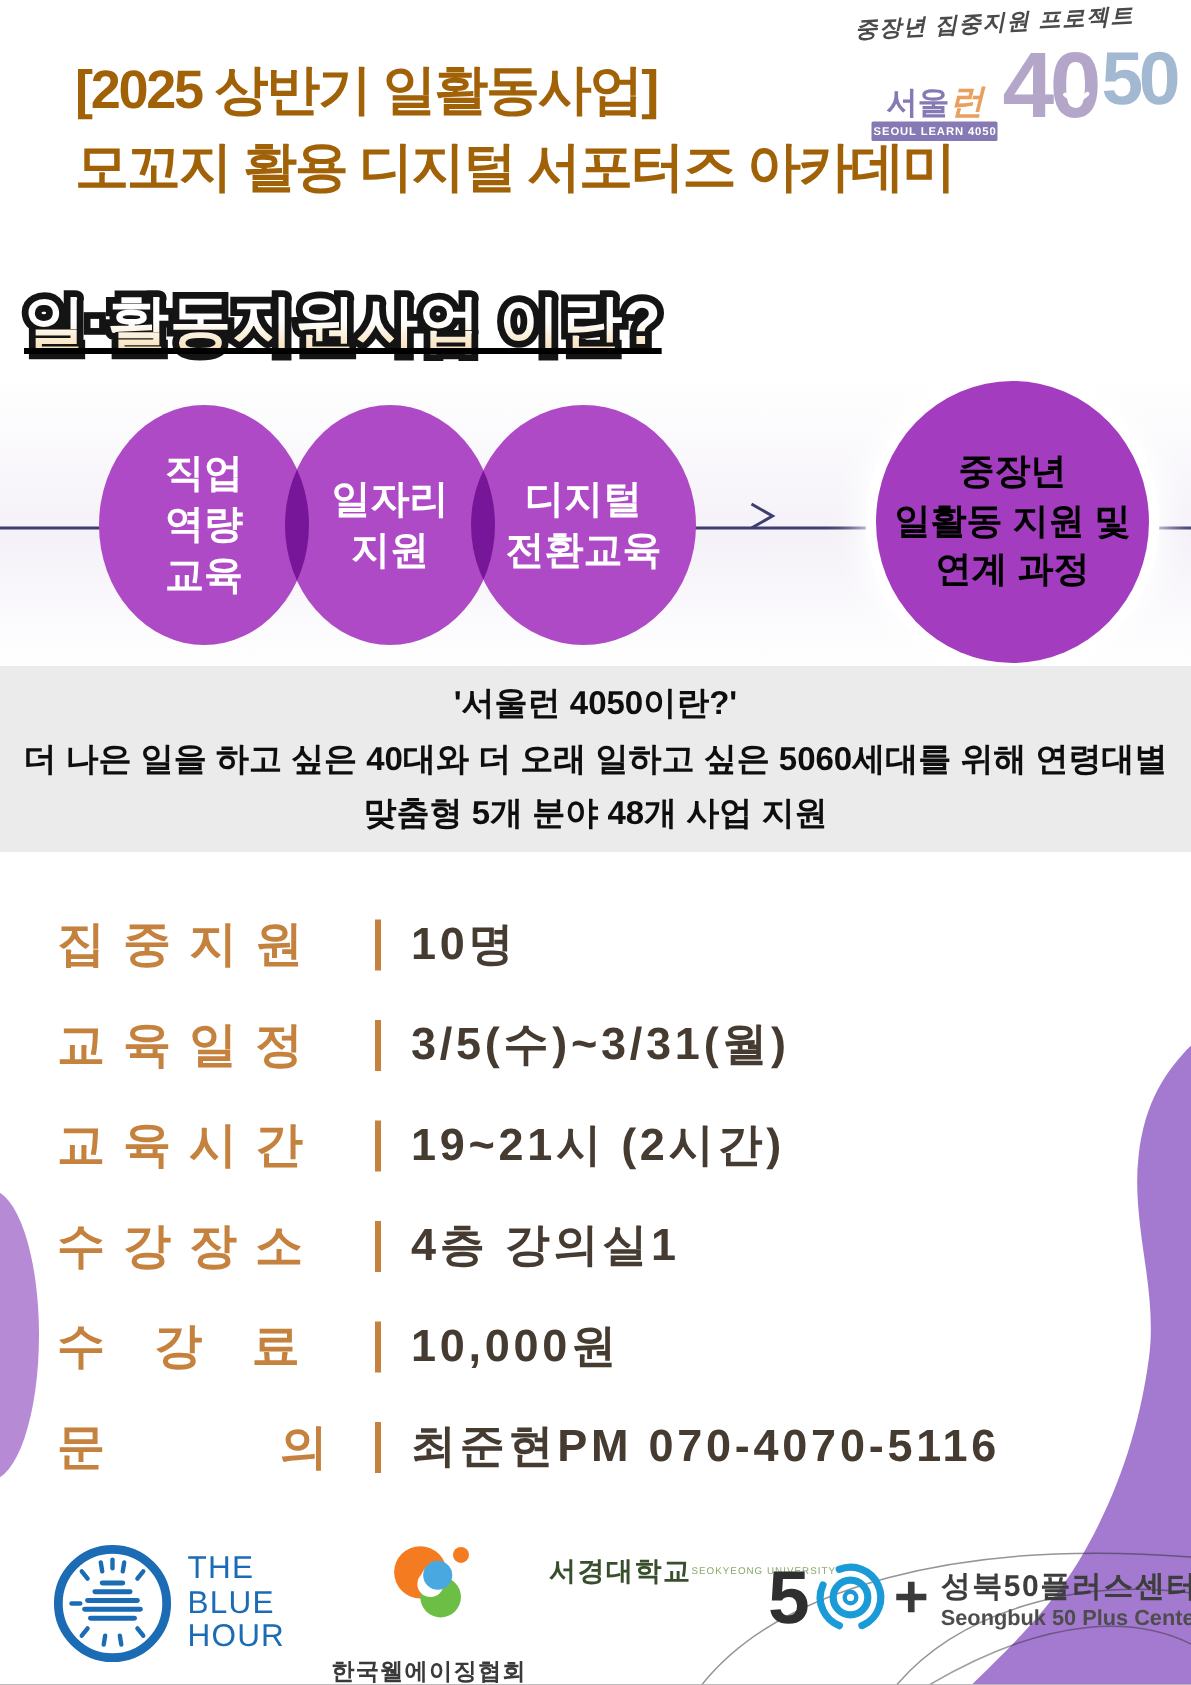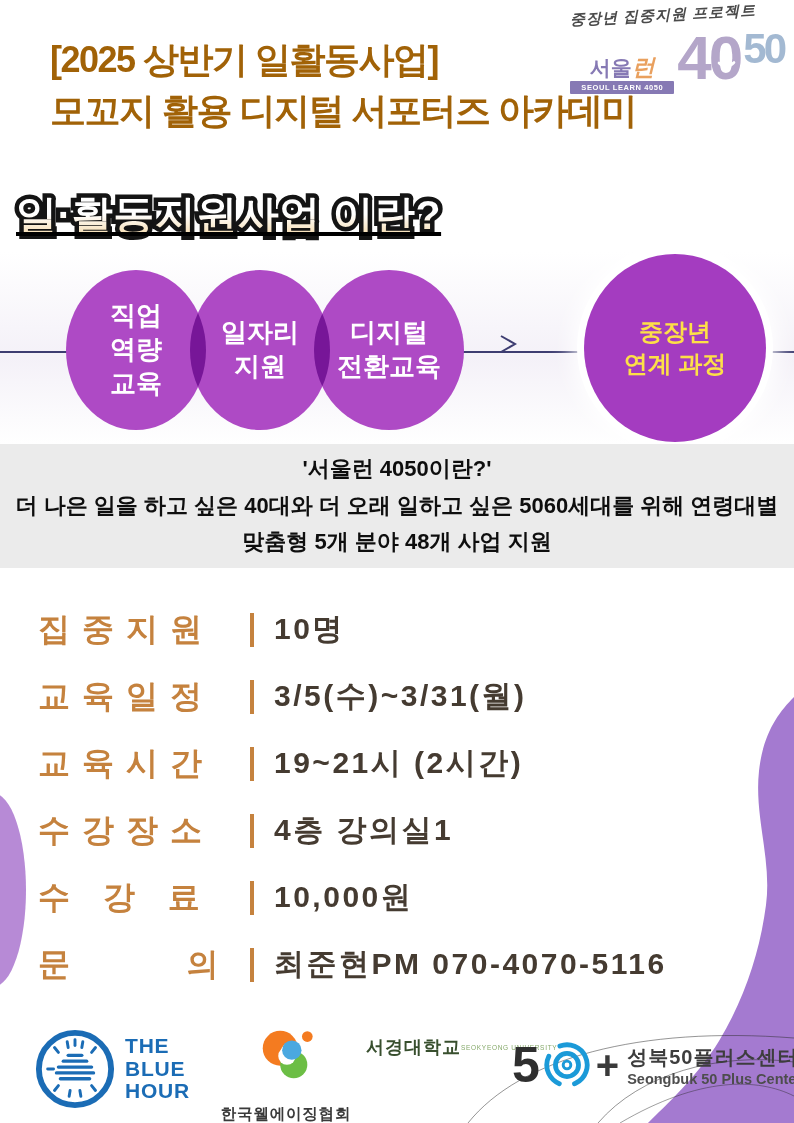--- a/index.html
+++ b/index.html
@@ -24,24 +24,24 @@
     font-size:15px; font-weight:700; font-style:italic; color:#4a4a4a;
     letter-spacing:1px; transform:rotate(-3deg); text-align:center; white-space:nowrap;
   }
   .brand-row { display:flex; justify-content:flex-end; align-items:flex-start; margin-top:4px; }
   .seoulrun-col { margin-top:27px; margin-right:3px; text-align:center; }
   .seoulrun-word { white-space:nowrap; line-height:1; }
   .seoulrun-seoul { font-size:21px; font-weight:900; color:#8679b4; letter-spacing:0; }
   .seoulrun-run { font-size:23px; font-weight:900; font-style:italic; color:#e9a05e; }
   .seoulrun-bar {
     margin-top:2px; background:#8679b4; color:#fff; font-size:7.5px; font-weight:700;
-    letter-spacing:0.6px; padding:2px 11px; white-space:nowrap; border-radius:1px;
+    letter-spacing:0.6px; padding:2px 1px; white-space:nowrap; border-radius:1px;
   }
   .brand-40 { position:relative; font-size:62px; font-weight:900; color:#b4a6c9; letter-spacing:-3px; line-height:0.95; }
-  .brand-50 { font-size:42px; font-weight:900; color:#a3b9d2; letter-spacing:-3px; line-height:0.95; margin-left:3px; }
+  .brand-50 { font-size:50px; font-weight:900; color:#a3b9d2; letter-spacing:-3px; line-height:0.95; margin-left:3px; }
   .smiley { position:absolute; right:2px; top:22px; }
 
   
   .section-heading { position:absolute; left:16px; top:188px; z-index:2; }
   .outline-wrap { position:relative; display:inline-block; font-size:41px; font-weight:900; letter-spacing:0.5px; white-space:nowrap;text-decoration:underline; }
   .outline-stroke {
     position:absolute; left:0; top:0; color:#141414;
     -webkit-text-stroke:9px #141414; text-shadow:2px 3px 0 rgba(0,0,0,0.25);
   }
   .outline-fill {
@@ -61,21 +61,21 @@
     display:flex; flex-direction:column; align-items:center; justify-content:center;
     color:#fff; font-size:26px; font-weight:800; line-height:1.3; text-align:center;
   }
   .step-1 { left:66px;  top:18px; width:140px; height:160px; }
   .step-2 { left:190px; top:18px; width:140px; height:160px; }
   .step-3 { left:314px; top:18px; width:150px; height:160px; }
   .result-circle {
     position:absolute; left:584px; top:2px; width:182px; height:188px; border-radius:50%;
     background:#a43cc0; box-shadow:0 0 0 7px #ffffff, 0 0 22px 12px rgba(255,255,255,0.95);
     display:flex; flex-direction:column; align-items:center; justify-content:center;
-    color:#fde047; font-size:24px; font-weight:800; line-height:1.35; text-align:center;
+    color:#000000; font-size:24px; font-weight:800; line-height:1.35; text-align:center;
   }
 
   
   .about-box {
     position:absolute; left:0; top:444px; width:794px; height:124px; background:#ebebeb;
     display:flex; flex-direction:column; align-items:center; justify-content:center;
     color:#0e0e0e; font-weight:700; font-size:22px; line-height:1.68; text-align:center;
   }
 
   
@@ -84,21 +84,21 @@
   .detail-label {
     display:inline-block; width:212px; font-size:32px; font-weight:800;
     color:#c5823e; letter-spacing:12px; white-space:pre;
   }
   .detail-divider { width:4px; height:34px; background:#c5823e; margin:0 20px 0 0; flex:none; }
   .detail-value { font-size:30px; font-weight:700; color:#453b31; letter-spacing:2.5px; white-space:pre; }
 
   
   .footer { position:absolute; left:0; top:1012px; width:794px; height:111px; z-index:2; }
   .bluehour { position:absolute; left:34px; top:16px; display:flex; align-items:center; gap:9px; }
-  .bluehour-text { font-size:21px; font-weight:700; color:#1b6cb5; line-height:1.08; letter-spacing:0.8px; }
+  .bluehour-text { font-size:21px; font-weight:400; color:#1b6cb5; line-height:1.08; letter-spacing:0.8px; }
   .wellaging { position:absolute; left:218px; top:12px; width:136px; display:flex; flex-direction:column; align-items:center; }
   .wellaging-name { margin-top:18px; font-size:15.5px; font-weight:800; color:#3a3a3a; letter-spacing:0.8px; white-space:nowrap; }
   .wellaging-sub { font-size:6.5px; color:#9a9a9a; letter-spacing:0.6px; white-space:nowrap; }
   .seokyeong { position:absolute; left:366px; top:6px; width:118px; display:flex; flex-direction:row; align-items:center; }
   .seokyeong-name { font-size:18px; font-weight:800; color:#384f2e; letter-spacing:1px; white-space:nowrap; }
   .seokyeong-sub { font-size:6.5px; color:#86a96a; letter-spacing:0.7px; white-space:nowrap; }
   .fiftyplus { position:absolute; left:512px; top:28px; display:flex; align-items:center; }
   .fp-five { font-size:50px; font-weight:900; color:#2f2f2f; line-height:1; }
   .fp-rings { margin:0 2px; }
   .fp-plus { font-size:40px; font-weight:900; color:#3a3a3a; line-height:1; margin:0 8px 0 2px; }
@@ -169,20 +169,21 @@
           <span>일자리</span>
           <span>지원</span>
         </div>
         <div class="step-circle step-3">
           <span>디지털</span>
           <span>전환교육</span>
         </div>
       </div>
       <div class="result-circle">
         <span>중장년</span>
+        <span>일활동 지원 및</span>
         <span>연계 과정</span>
       </div>
     </div>
 
     <div class="about-box">
       <div>'서울런 4050이란?'</div>
       <div>더 나은 일을 하고 싶은 40대와 더 오래 일하고 싶은 5060세대를 위해 연령대별</div>
       <div>맞춤형 5개 분야 48개 사업 지원</div>
     </div>
 

